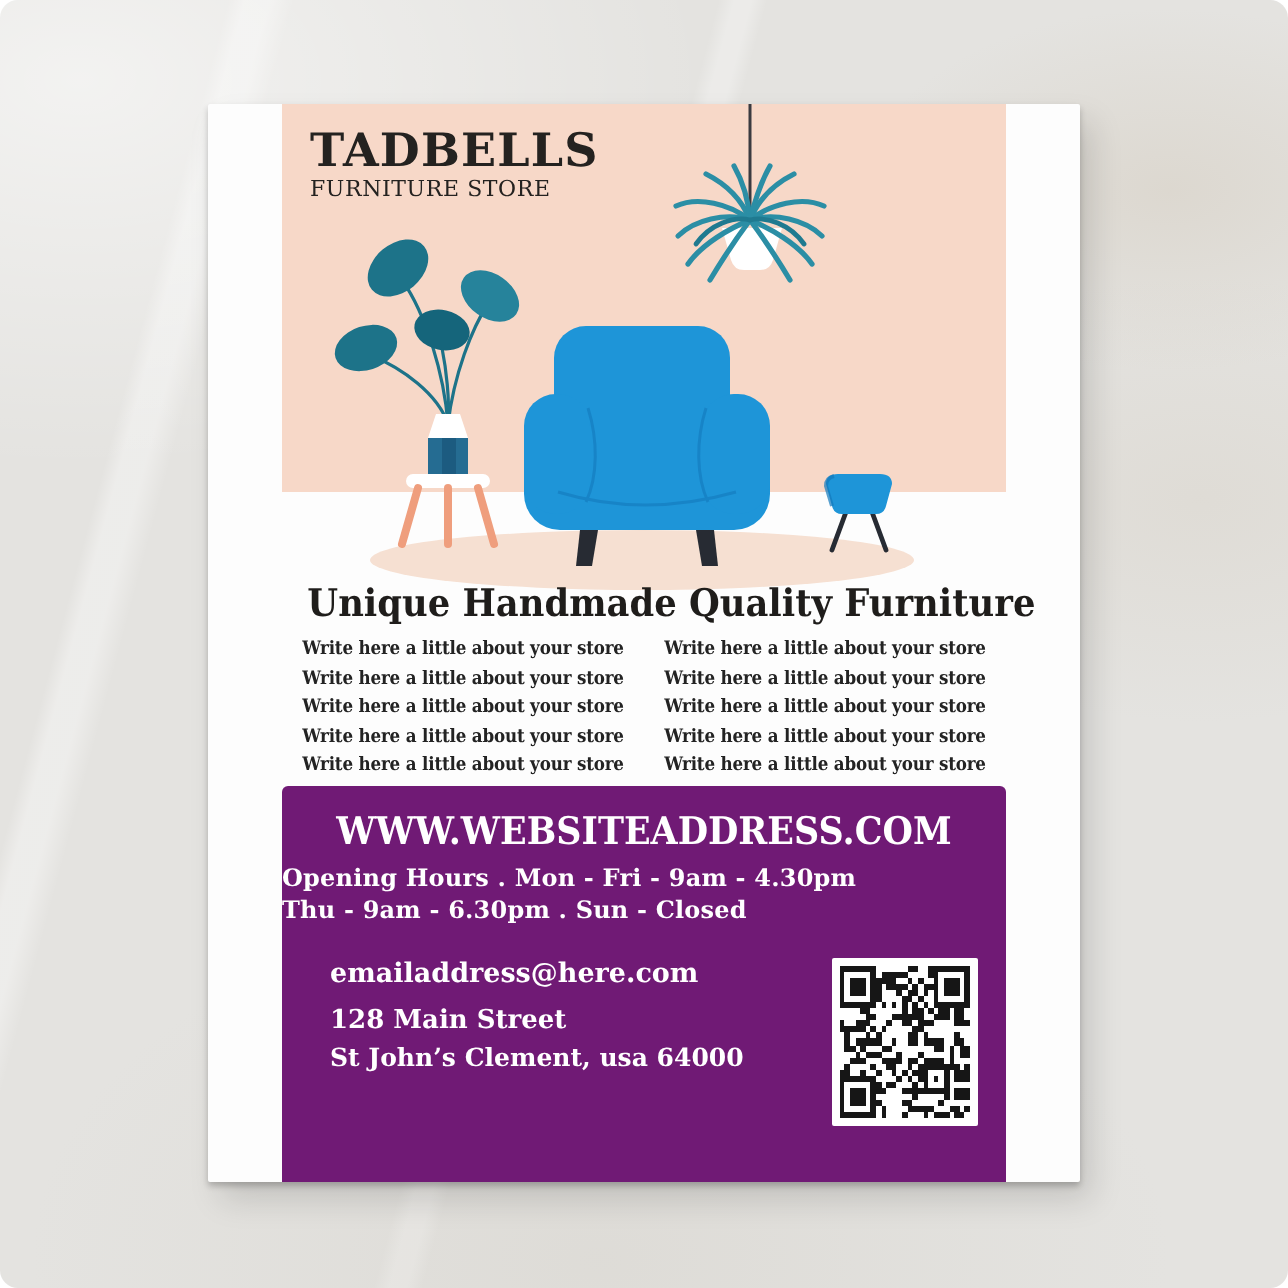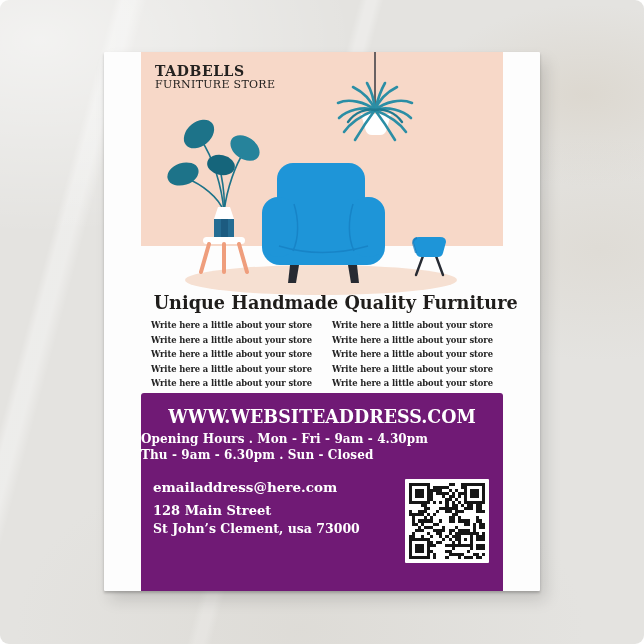--- a/index.html
+++ b/index.html
@@ -16,21 +16,21 @@
     font-family:"DejaVu Serif","Liberation Serif",serif;
   }
   .flyer{
     position:absolute;left:104px;top:52px;width:436px;height:539px;
     background:#fdfdfd;border-radius:1px;
     box-shadow:0 2px 3px rgba(0,0,0,.22), 6px 9px 16px rgba(0,0,0,.13);
   }
   .hero{position:absolute;left:37px;top:0;width:362px;height:243px;}
   .hero svg{position:absolute;left:0;top:0;}
   .title-block{position:absolute;left:14px;top:12px;color:#242220;}
-  .store-name{font-size:14px;font-weight:bold;letter-spacing:.6px;line-height:1.08;}
+  .store-name{font-size:23px;font-weight:bold;letter-spacing:.6px;line-height:1.08;}
   .store-sub{font-size:11px;font-weight:normal;letter-spacing:.3px;line-height:1.15;}
   .headline{
     position:absolute;left:37px;top:239px;width:362px;text-align:center;
     font-size:19px;font-weight:bold;color:#1f1d1b;transform:scaleX(.93);transform-origin:center;
     white-space:nowrap;
   }
   .about{position:absolute;left:37px;top:266px;width:362px;display:flex;}
   .about-col{flex:1;text-align:center;transform:scaleX(.9);transform-origin:center;}
   .about-col span{
     display:block;font-size:9.3px;font-weight:bold;color:#232323;
@@ -39,21 +39,21 @@
   .blue-box{
     position:absolute;left:37px;top:341px;width:362px;height:198px;
     background:#701a75;border-radius:3px 3px 0 0;color:#ffffff;
   }
   .website{
     padding-top:12px;text-align:center;font-size:19px;font-weight:bold;
     transform:scaleX(.92);transform-origin:center;white-space:nowrap;
   }
   .hours{text-align:left;font-size:12px;font-weight:bold;line-height:16px;letter-spacing:.1px;}
   .hours.first{margin-top:4px;}
-  .contact{position:absolute;left:12px;right:14px;top:86px;display:flex;justify-content:space-between;gap:44px;}
+  .contact{position:absolute;left:24px;right:14px;top:86px;display:flex;justify-content:space-between;gap:44px;}
   .email{font-size:13.5px;font-weight:bold;line-height:16px;}
   .phone{font-size:19px;font-weight:bold;letter-spacing:.8px;line-height:24px;margin-top:2px;}
   .addr1{font-size:13px;font-weight:bold;line-height:16px;margin-top:8px;}
   .addr2{font-size:12.5px;font-weight:bold;line-height:16px;margin-top:2px;white-space:nowrap;}
   .qr{
     width:84px;height:84px;background:#ffffff;padding:4px;border-radius:1px;
     display:grid;grid-template-columns:repeat(25,1fr);grid-template-rows:repeat(25,1fr);
   }
   .qr i{display:block;}
   .qr i.on{background:#161616;}
@@ -167,21 +167,21 @@
     </div>
 
     <div class="blue-box">
       <div class="website">WWW.WEBSITEADDRESS.COM</div>
       <div class="hours first">Opening Hours . Mon - Fri - 9am - 4.30pm</div>
       <div class="hours">Thu - 9am - 6.30pm . Sun - Closed</div>
       <div class="contact">
         <div>
           <div class="email">emailaddress@here.com</div>
           <div class="addr1">128 Main Street</div>
-          <div class="addr2">St John’s Clement, usa 73000</div>
+          <div class="addr2">St John’s Clement, usa 64000</div>
         </div>
         <div class="qr">
             <i class="on"></i>
             <i class="on"></i>
             <i class="on"></i>
             <i class="on"></i>
             <i class="on"></i>
             <i class="on"></i>
             <i class="on"></i>
             <i></i>

